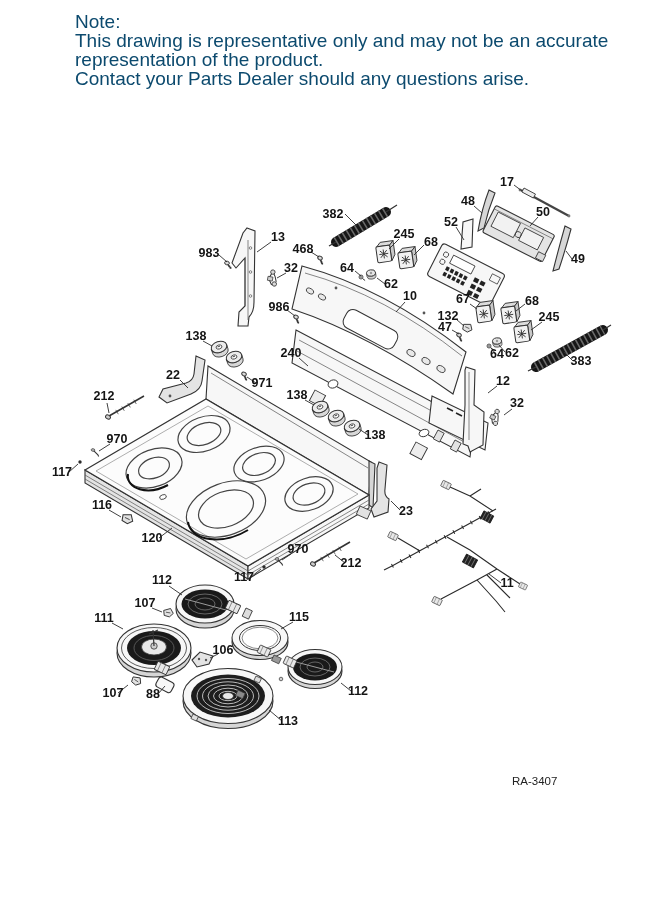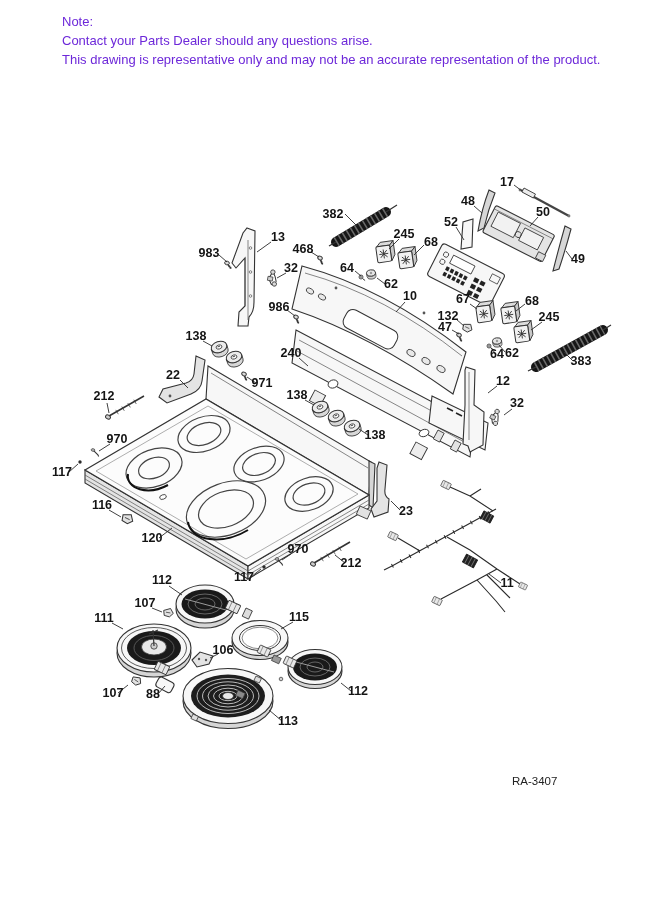--- a/index.html
+++ b/index.html
@@ -1,38 +1,38 @@
 <!DOCTYPE html>
 <html><head>
 <meta charset="utf-8">
 <style>
   html,body{margin:0;padding:0;background:#ffffff;}
   #page{position:relative;width:645px;height:900px;background:#ffffff;overflow:hidden;
         font-family:"Liberation Sans",sans-serif;color:#1a1a1a;}
-  #note{position:absolute;left:62px;top:12px;font-size:13px;line-height:19px;color:#6d28d9;}
+  #note{position:absolute;left:75px;top:12px;font-size:19px;line-height:19px;color:#0c4a6e;}
   #note .t{margin-bottom:0px;}
   #footer-code{position:absolute;left:512px;top:775px;font-size:11.5px;color:#222;}
   svg text.lbl{font-family:"Liberation Sans",sans-serif;font-weight:700;font-size:12.5px;
                fill:#141414;text-anchor:middle;}
   .thin{stroke:#555;stroke-width:0.7;fill:none;}
   .leader{stroke:#2b2b2b;stroke-width:0.9;fill:none;}
   .part{stroke:#333;stroke-width:1.1;}
   .f-lt{fill:#f7f7f7;}
   .f-mid{fill:#e4e4e4;}
   .f-gr{fill:#d6d6d6;}
 </style>
 </head>
 <body>
 
 <div id="page">
 
   <div id="note">
     <div class="t">Note:</div>
+    <div>This drawing is representative only and may not be an accurate representation of the product.</div>
     <div>Contact your Parts Dealer should any questions arise.</div>
-    <div>This drawing is representative only and may not be an accurate representation of the product.</div>
   </div>
 
   <svg width="645" height="900" viewBox="0 0 645 900">
     <defs>
       <g id="sym-switch">
         <path d="M1,-2 L5,-6 L18,-6 L14,-2 Z" fill="#dcdcdc" stroke="#333" stroke-width="0.9"></path>
         <path d="M14,-2 L18,-6 L18,8 L14,14 Z" fill="#c9c9c9" stroke="#333" stroke-width="0.9"></path>
         <rect x="0" y="-2" width="14" height="16" rx="1.5" fill="#f1f1f1" stroke="#333" stroke-width="1"></rect>
         <path d="M7,1.5 v9 M2.5,6 h9 M3.6,2.6 l6.8,6.8 M10.4,2.6 l-6.8,6.8" stroke="#333" stroke-width="0.9" fill="none"></path>
       </g>

